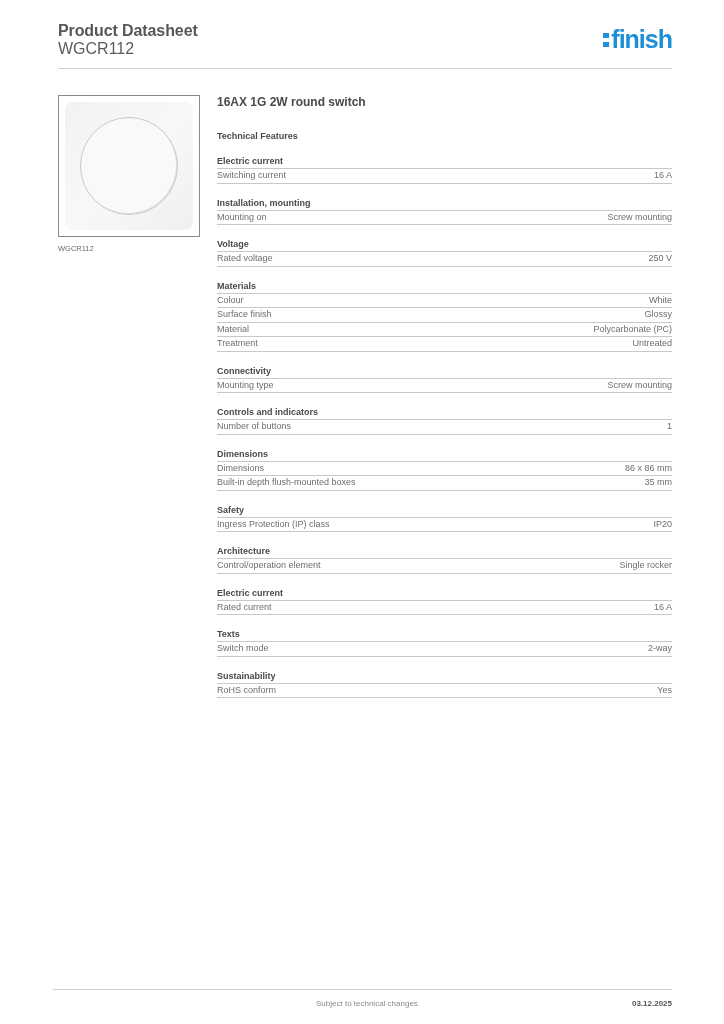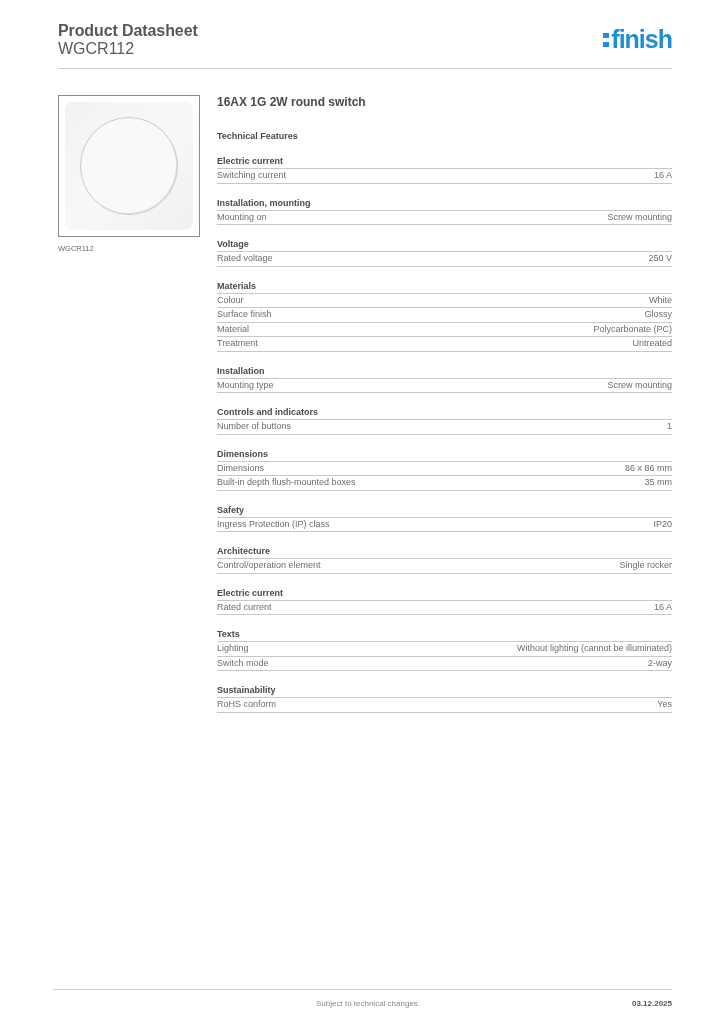--- a/index.html
+++ b/index.html
@@ -236,21 +236,21 @@
         <div class="row">
           <span class="label">Material</span>
           <span class="value">Polycarbonate (PC)</span>
         </div>
         <div class="row">
           <span class="label">Treatment</span>
           <span class="value">Untreated</span>
         </div>
       </div>
       <div class="section">
-        <div class="section-title">Installation</div>
+        <div class="section-title">Connectivity</div>
         <div class="row">
           <span class="label">Mounting type</span>
           <span class="value">Screw mounting</span>
         </div>
       </div>
       <div class="section">
         <div class="section-title">Controls and indicators</div>
         <div class="row">
           <span class="label">Number of buttons</span>
           <span class="value">1</span>
@@ -283,24 +283,20 @@
       </div>
       <div class="section">
         <div class="section-title">Electric current</div>
         <div class="row">
           <span class="label">Rated current</span>
           <span class="value">16 A</span>
         </div>
       </div>
       <div class="section">
         <div class="section-title">Texts</div>
-        <div class="row">
-          <span class="label">Lighting</span>
-          <span class="value">Without lighting (cannot be illuminated)</span>
-        </div>
         <div class="row">
           <span class="label">Switch mode</span>
           <span class="value">2-way</span>
         </div>
       </div>
       <div class="section">
         <div class="section-title">Sustainability</div>
         <div class="row">
           <span class="label">RoHS conform</span>
           <span class="value">Yes</span>

